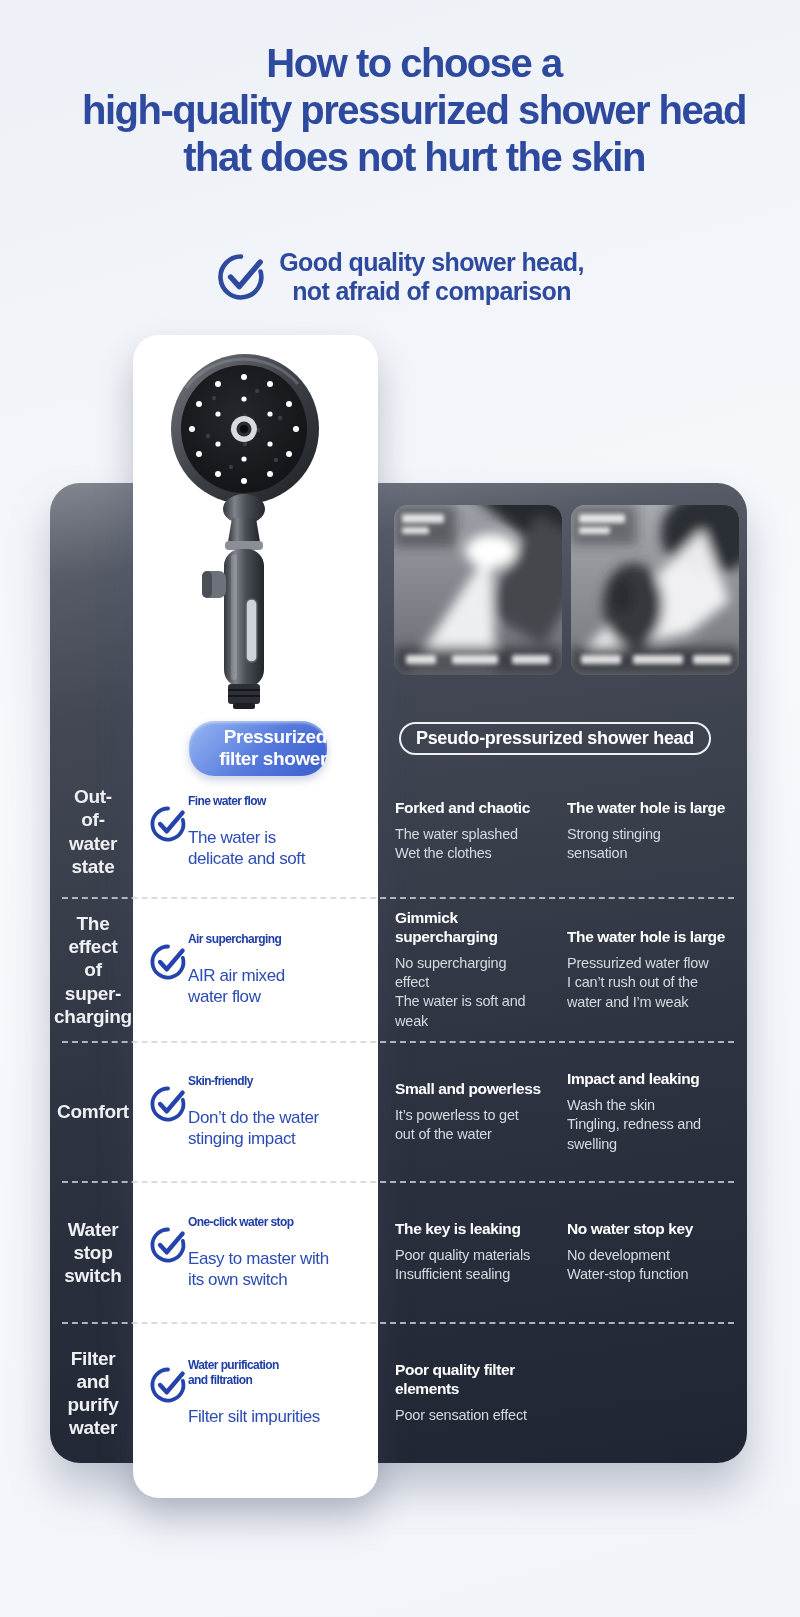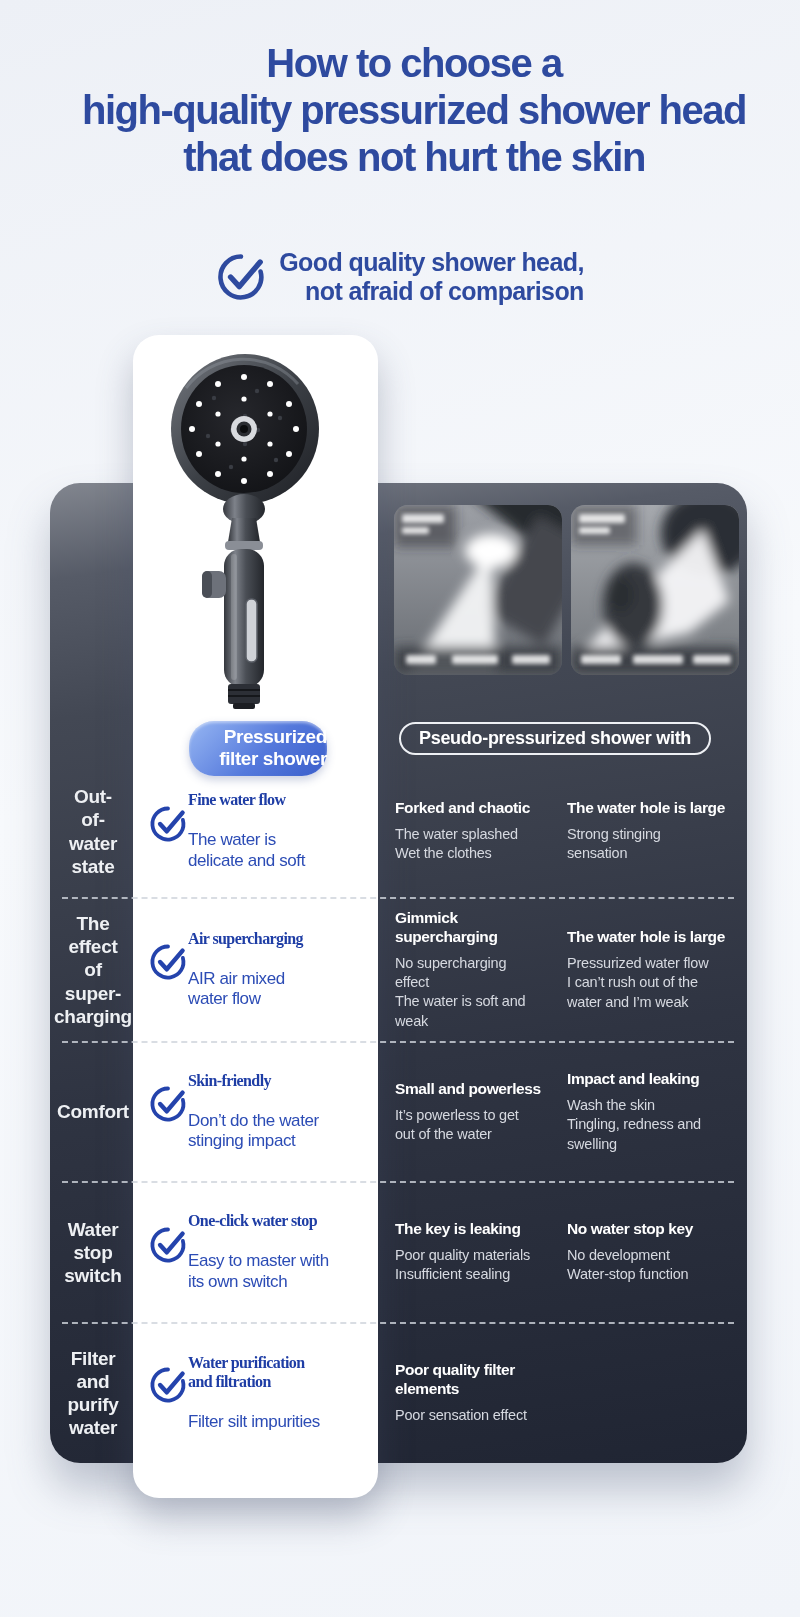--- a/index.html
+++ b/index.html
@@ -5,21 +5,21 @@
   html,body{margin:0;padding:0;background:#e8ebf2;}
   .canvas{position:relative;width:800px;height:1617px;margin:0 auto;overflow:hidden;
     background:linear-gradient(165deg,#edf0f6 0%,#f7f9fc 45%,#f1f4f9 100%);
     font-family:"Liberation Sans",sans-serif;}
   
   .title{position:absolute;top:40px;left:0;right:0;text-align:center;
     color:#2e4a9f;font-weight:700;font-size:40px;line-height:1.18;letter-spacing:-1.5px;padding-left:28px;}
   .subtitle{position:absolute;top:248px;left:0;right:0;display:flex;justify-content:center;
     align-items:center;gap:13px;}
   .subtitle .txt{color:#2e4a9f;font-weight:700;font-size:25px;line-height:1.16;
-    text-align:right;letter-spacing:-0.6px;white-space:pre-line;}
+    text-align:center;letter-spacing:-0.6px;white-space:pre-line;}
   .chk{display:block;}
   
   .panel{position:absolute;left:50px;top:483px;width:697px;height:980px;border-radius:30px;
     background:linear-gradient(172deg,#82868f 0%,#565b67 9%,#434854 22%,#2f3442 58%,#202533 100%);
     box-shadow:0 26px 42px rgba(90,100,125,.35);}
   .goodcol{position:absolute;left:133px;top:335px;width:245px;height:1163px;background:#ffffff;
     border-radius:26px;box-shadow:0 20px 36px rgba(70,80,110,.32);z-index:2;}
   .showerhead{position:absolute;left:168px;top:338px;width:152px;height:372px;z-index:4;}
   
   .goodpill{position:absolute;left:189px;top:721px;width:138px;z-index:3;border-radius:25px;
@@ -37,21 +37,21 @@
   .divider{position:absolute;left:62px;width:672px;height:0;border-top:2px dashed rgba(208,212,220,.8);z-index:3;}
   .d1{top:897px;} .d2{top:1041px;} .d3{top:1181px;} .d4{top:1322px;}
   
   .labelcell{position:absolute;left:53px;width:80px;display:flex;align-items:center;justify-content:center;
     text-align:center;color:#eef0f3;font-weight:700;font-size:19px;line-height:1.22;
     letter-spacing:-0.3px;white-space:pre-line;z-index:2;}
   
   .midrow{position:absolute;left:146px;width:226px;display:flex;flex-direction:column;justify-content:center;
     z-index:3;padding-left:42px;box-sizing:border-box;}
   .midrow .check{position:absolute;left:3px;top:50%;margin-top:-27px;}
-  .gtitle{font-size:16px;font-weight:700;color:#1e3da5;letter-spacing:-0.6px;line-height:1.18;white-space:pre-line;font-family:Liberation Serif, serif;}
+  .gtitle{font-size:12px;font-weight:700;color:#1e3da5;letter-spacing:-0.6px;line-height:1.18;white-space:pre-line;}
   .gbody{font-size:17px;color:#2c4cb5;line-height:1.22;margin-top:20px;letter-spacing:-0.4px;white-space:pre-line;}
   
   .badcell{position:absolute;display:flex;flex-direction:column;justify-content:center;z-index:2;}
   .ba{left:395px;width:164px;} .bb{left:567px;width:176px;}
   .btitle{font-size:15.5px;font-weight:700;color:#ffffff;letter-spacing:-0.4px;line-height:1.22;white-space:pre-line;}
   .bbody{font-size:14.5px;color:#d6d9e0;line-height:1.32;margin-top:7px;letter-spacing:-0.2px;white-space:pre-line;}
   
   .band1{top:765px;height:133px;} .band2{top:898px;height:144px;} .band3{top:1042px;height:140px;}
   .band4{top:1182px;height:141px;} .band5{top:1323px;height:140px;}
 </style>
@@ -134,21 +134,21 @@
         <rect x="10" y="150" width="40" height="9" rx="2"></rect>
         <rect x="62" y="150" width="50" height="9" rx="2"></rect>
         <rect x="122" y="150" width="38" height="9" rx="2"></rect>
       </g>
     </svg>
   </div>
 
   <div class="goodpill">Pressurized
 filter shower</div>
   <div class="badpill">
-    <span>Pseudo-pressurized shower with</span>
+    <span>Pseudo-pressurized shower head</span>
   </div>
 
   <div class="showerhead">
     <svg width="152" height="372" viewBox="0 0 152 372">
       <defs>
         <linearGradient id="rim" x1="0" y1="0" x2="1" y2="1">
           <stop offset="0" stop-color="#74787f"></stop>
             <stop offset="0.5" stop-color="#3c4046"></stop>
             <stop offset="1" stop-color="#1d1f24"></stop>
         </linearGradient>

